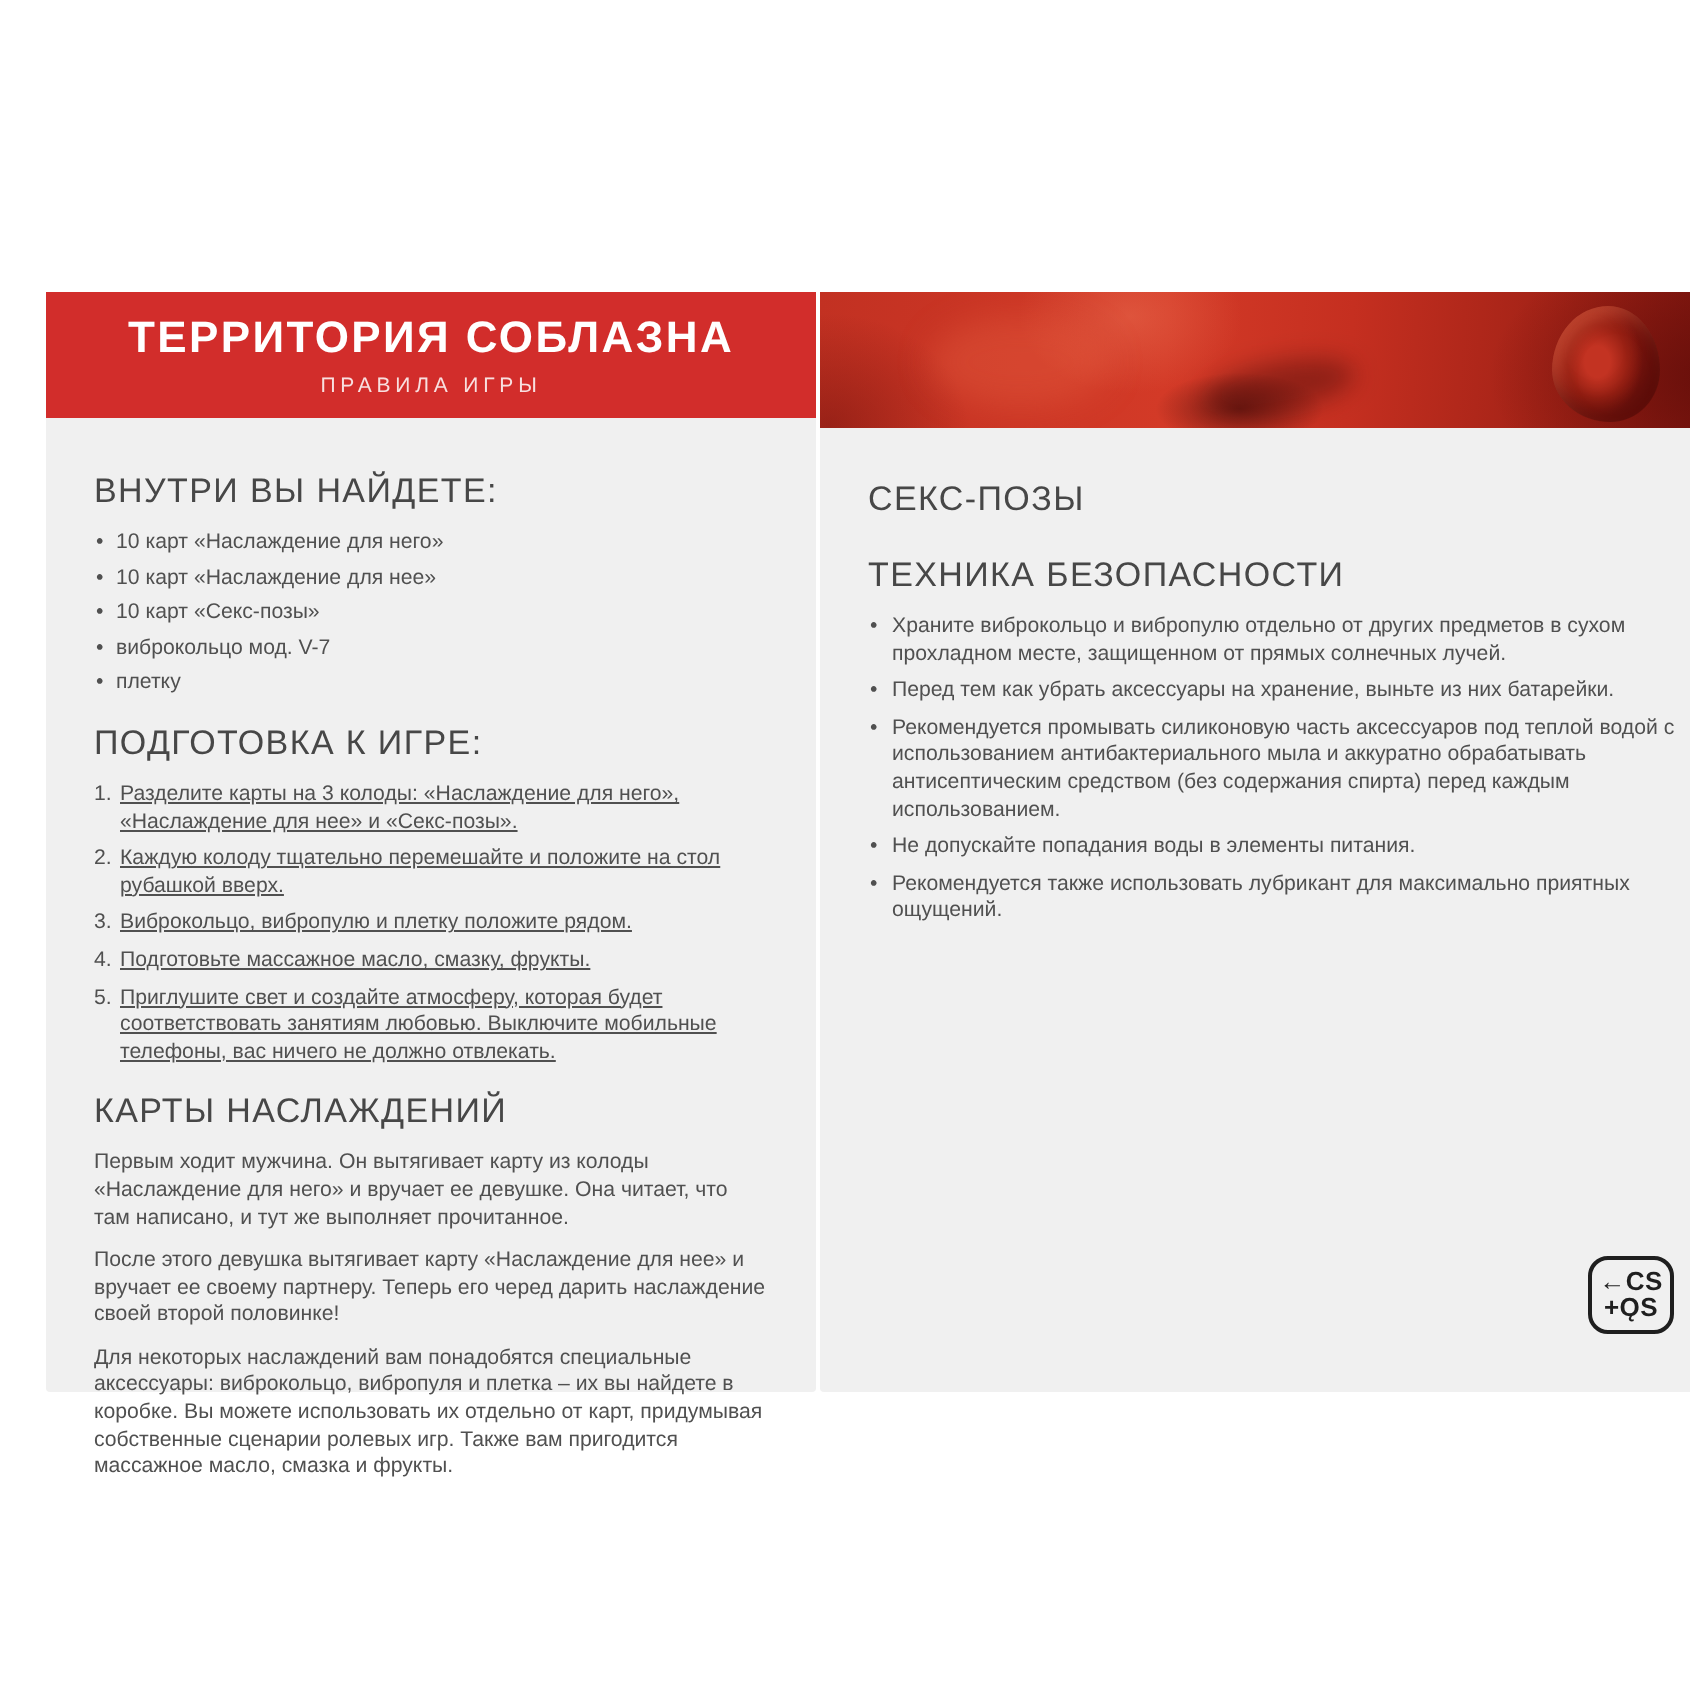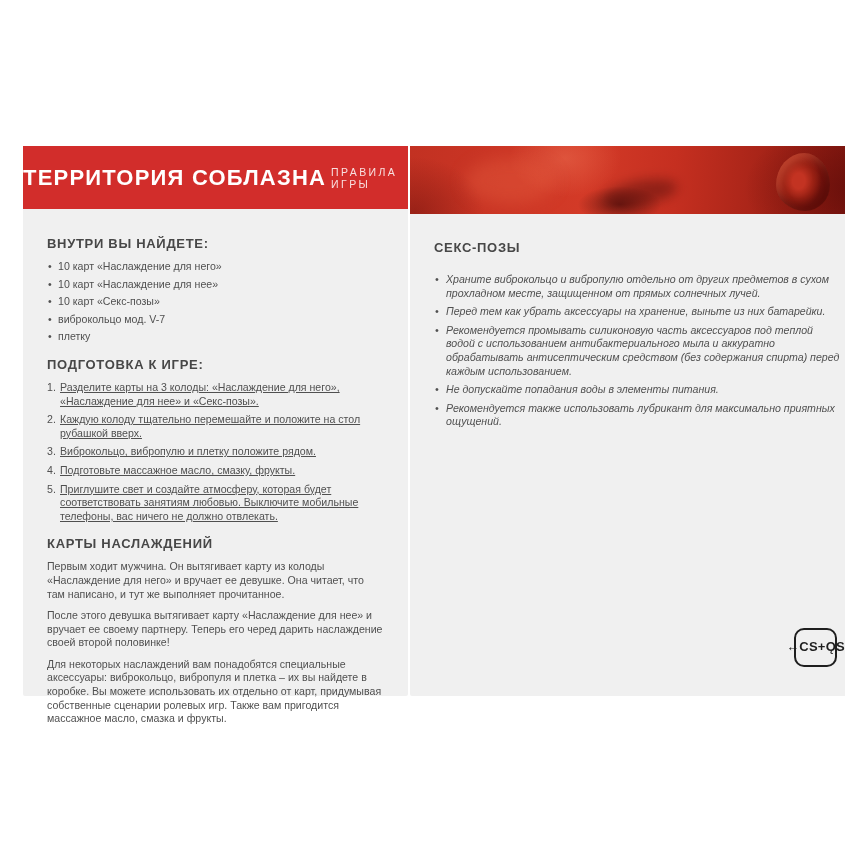--- a/index.html
+++ b/index.html
@@ -17,21 +17,21 @@
     border-radius: 2px;
   }
   .card--left  { left: 23px;  width: 385px; }
   .card--right { left: 410px; width: 456px; }
 
   
   .ribbon {
     height: 63px; width: 100%;
     background: var(--accent-red, #d22d2b);
     color: #fff;
-    display: flex; flex-direction: row; align-items: center; justify-content: center;
+    display: flex; flex-direction: column; align-items: center; justify-content: center;
     gap: 5px;
   }
   .ribbon-title { font-size: 22px; font-weight: 700; letter-spacing: 1.2px; white-space: nowrap; }
   .ribbon-sub   { font-size: 10.5px; letter-spacing: 2.4px; color: rgba(255,255,255,0.85); }
 
   
   .photo {
     position: relative; height: 68px; width: 100%; overflow: hidden;
     background:
       radial-gradient(60px 26px at 46% 86%, rgba(45,5,4,0.55), rgba(45,5,4,0) 70%),
@@ -56,42 +56,42 @@
     border-radius: 50%; background: rgba(232,98,66,0.35); filter: blur(8px);
   }
 
   
   .body { padding: 27px 24px 0 24px; }
   .card--right .body { padding-top: 26px; }
 
   .section { margin-bottom: 13px; }
   .card--right .section { margin-bottom: 18px; }
   .section-heading {
-    font-size: 13px; font-weight: 700; letter-spacing: 0.7px;
+    font-size: 17px; font-weight: 400; letter-spacing: 0.7px;
     color: #474747; margin-bottom: 9px;
   }
 
   p, li { font-size: 10.6px; line-height: 13.6px; color: #505050; }
   .section p { margin-bottom: 8px; }
 
   ul.dotlist { list-style: none; }
   ul.dotlist li { position: relative; padding-left: 11px; margin-bottom: 4px; }
   ul.dotlist li::before { content: "•"; position: absolute; left: 1px; top: 0; color: #505050; }
-  ul.dotlist--safety li { margin-bottom: 5px; padding-left: 12px; font-style: italic; }
+  ul.dotlist--safety li { margin-bottom: 5px; padding-left: 12px; }
 
   ol.steps { list-style: none; counter-reset: step; }
   ol.steps li { counter-increment: step; position: relative; padding-left: 13px; margin-bottom: 5px; text-decoration: underline; }
   ol.steps li::before { content: counter(step) "."; position: absolute; left: 0; top: 0; }
 
   
   .logo {
     position: absolute; right: 29px; bottom: 29px;
     width: 43px; height: 39px;
     border: 2.5px solid #1f1f1f; border-radius: 10px;
-    display: flex; flex-direction: row; align-items: center; justify-content: center;
+    display: flex; flex-direction: column; align-items: center; justify-content: center;
     color: #1f1f1f; font-weight: 700; font-size: 13px; line-height: 12.5px;
     letter-spacing: 0.2px; background: transparent;
   }
 </style>
 </head>
 <body>
 
 <div class="stage">
 
   <div class="card card--left">
@@ -141,20 +141,21 @@
       <span class="kiss-shadow"></span>
       <span class="ear"></span>
     </div>
     <div class="body">
 
       <div class="section">
         <div class="section-heading">СЕКС-ПОЗЫ</div>
       </div>
 
       <div class="section">
+        <div class="section-heading">ТЕХНИКА БЕЗОПАСНОСТИ</div>
         <ul class="dotlist dotlist--safety">
             <li>Храните виброкольцо и вибропулю отдельно от других предметов в сухом прохладном месте, защищенном от прямых солнечных лучей.</li>
             <li>Перед тем как убрать аксессуары на хранение, выньте из них батарейки.</li>
             <li>Рекомендуется промывать силиконовую часть аксессуаров под теплой водой с использованием антибактериального мыла и аккуратно обрабатывать антисептическим средством (без содержания спирта) перед каждым использованием.</li>
             <li>Не допускайте попадания воды в элементы питания.</li>
             <li>Рекомендуется также использовать лубрикант для максимально приятных ощущений.</li>
           </ul>
       </div>
 
 

